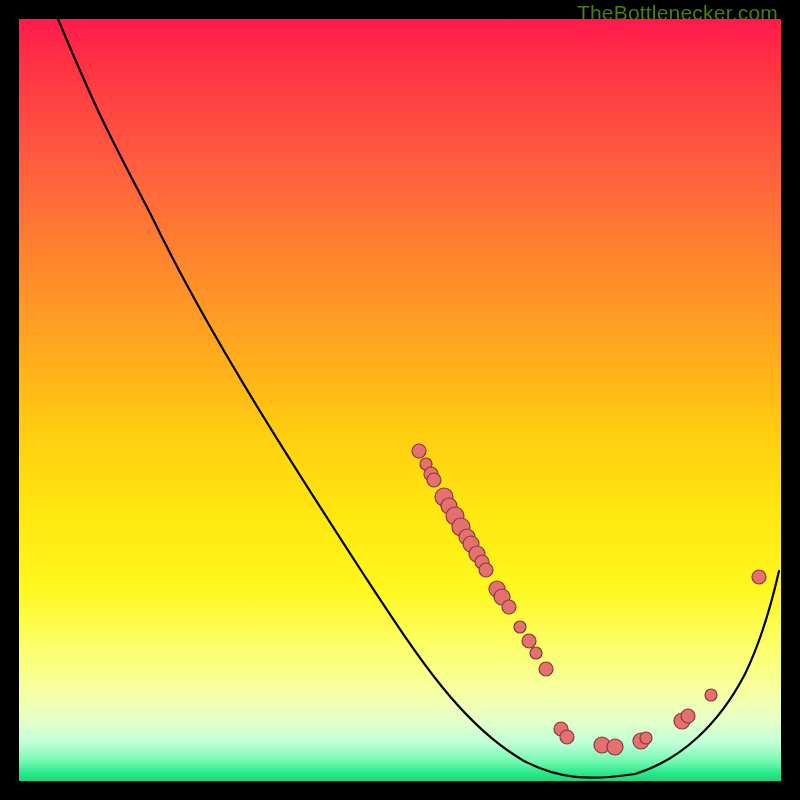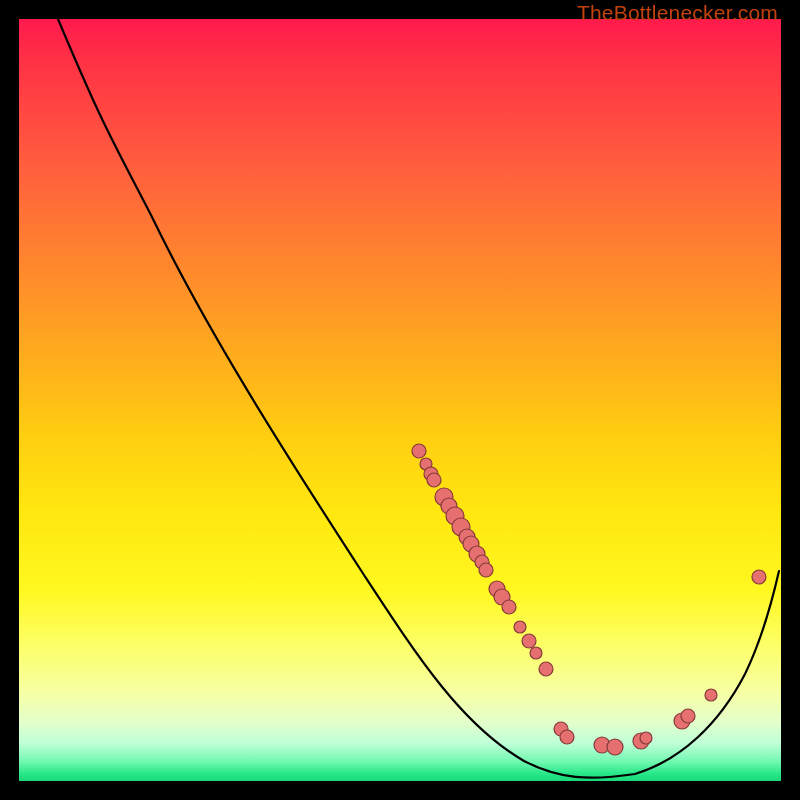--- a/index.html
+++ b/index.html
@@ -32,21 +32,21 @@
       #c0ffd8 95%,
       #70f8b0 97.5%,
       #28e88a 99%,
       #18d878 100%
     );
   }
   .attribution {
     position: absolute;
     top: 1px;
     right: 22px;
-    color: #c2410c;
+    color: #4d7c0f;
     font-size: 21px;
     font-weight: 500;
     letter-spacing: 0.2px;
   }
   svg.plot {
     position: absolute;
     left: 19px;
     top: 19px;
     width: 762px;
     height: 762px;

